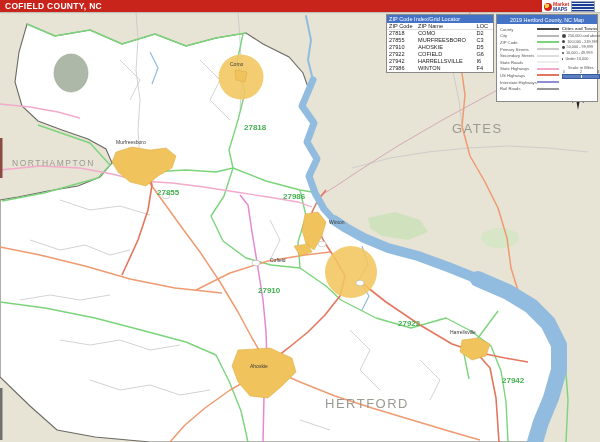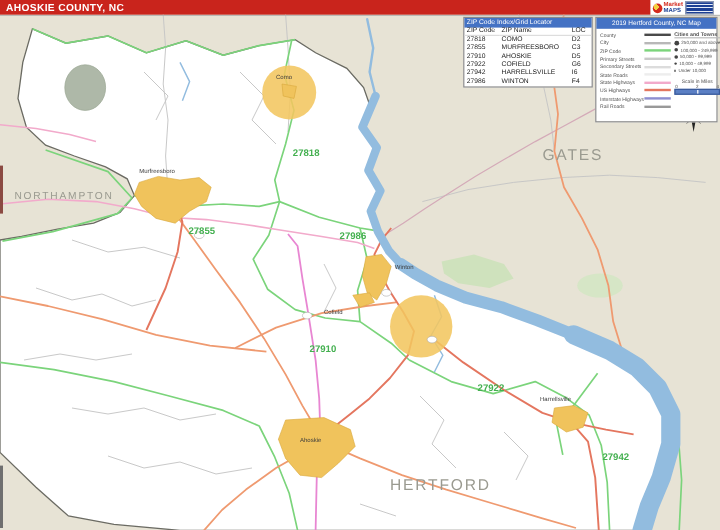--- a/index.html
+++ b/index.html
@@ -63,21 +63,21 @@
   .scale-ticks{display:flex;justify-content:space-between;font-size:3.8px;padding:0 1px;}
   .scalebar{height:3px;background:#5b7fc4;border:0.5px solid #3a5a9a;position:relative;}
   .scalebar::after{content:"";position:absolute;left:50%;top:0;width:0.5px;height:100%;background:#fff;}
 </style>
 </head>
 <body>
 
 <div class="stage">
 
   <div class="titlebar">
-    <span>AHOSKIE COUNTY, NC</span>
+    <span>COFIELD COUNTY, NC</span>
   </div>
   <div class="logo-box">
     <span class="logo-burst"></span>
     <span class="logo-text">
       <span class="lt-red">Market</span>
       <span class="lt-blue">MAPS</span>
     </span>
     <span class="logo-panel"></span>
   </div>
 

